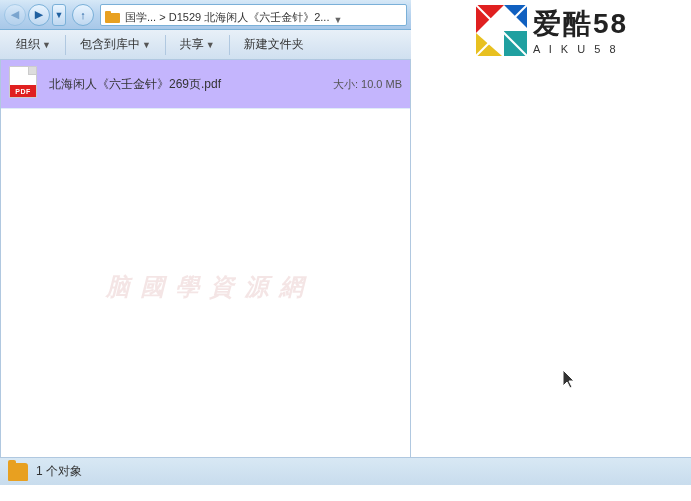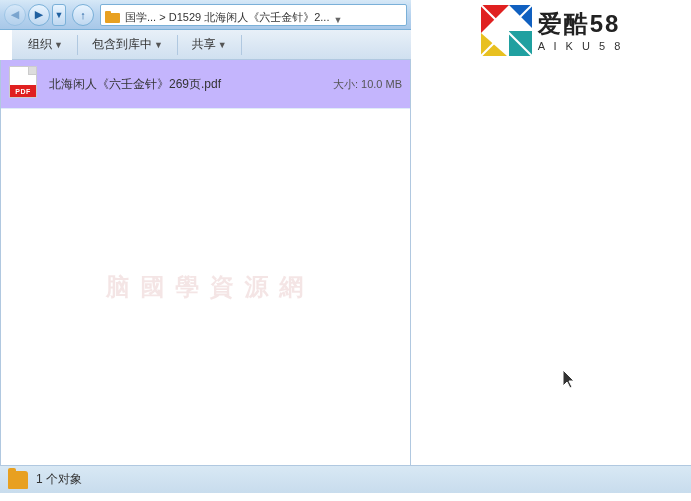--- a/index.html
+++ b/index.html
@@ -96,21 +96,21 @@
     .logo-graphic {
       display: flex;
       align-items: center;
       gap: 4px;
     }
     .logo-text-area {
       display: flex;
       flex-direction: column;
     }
     .logo-chinese {
-      font-size: 24px;
+      font-size: 28px;
       font-weight: bold;
       color: #222;
       letter-spacing: 2px;
     }
     .logo-pinyin {
       font-size: 11px;
       color: #333;
       letter-spacing: 3px;
     }
 
@@ -237,26 +237,27 @@
       align-items: center;
       justify-content: center;
       pointer-events: none;
     }
     .watermark {
       font-size: 24px;
       color: rgba(180, 80, 80, 0.15);
       font-weight: bold;
       text-align: center;
       letter-spacing: 2px;
+      font-style: italic;
     }
 
     
     .status-bar {
       position: absolute;
-      bottom: 8px;
+      bottom: 16px;
       left: 0;
       right: 0;
       height: 28px;
       background: linear-gradient(to bottom, #d8e8f4, #c8dced);
       border-top: 1px solid #b0c8e0;
       display: flex;
       align-items: center;
       padding: 0 8px;
       gap: 8px;
     }
@@ -318,36 +319,39 @@
   <div class="address-bar">
     <svg width="16" height="16" viewBox="0 0 16 16" style="margin-right:4px;flex-shrink:0;">
       <rect x="0" y="4" width="15" height="10" rx="1" fill="#e8a020"></rect>
       <rect x="0" y="2" width="6" height="4" rx="1" fill="#e8a020"></rect>
     </svg>
     <span class="address-text">国学... &gt; D1529 北海闲人《六壬金针》2...</span>
     <span class="address-arrow">▼</span>
   </div>
 </div>
 
-<div class="toolbar" style="position:absolute;top:30px;left:12px;right:280px;z-index:10;">
+<div class="toolbar" style="position:absolute;top:30px;left:0;right:280px;z-index:10;">
   <button class="toolbar-btn">
     <span>组织</span>
     <span class="toolbar-dropdown">▼</span>
   </button>
   <div class="toolbar-separator"></div>
   <button class="toolbar-btn">
     <span>包含到库中</span>
     <span class="toolbar-dropdown">▼</span>
   </button>
   <div class="toolbar-separator"></div>
   <button class="toolbar-btn">
     <span>共享</span>
     <span class="toolbar-dropdown">▼</span>
   </button>
   <div class="toolbar-separator"></div>
+  <button class="toolbar-btn">
+    <span>新建文件夹</span>
+  </button>
 </div>
 
 <div class="file-area">
 
   <div class="file-item">
     <div class="pdf-icon">
       <div class="pdf-icon-body">
         <div class="pdf-icon-fold"></div>
         <div class="pdf-icon-red">PDF</div>
       </div>

